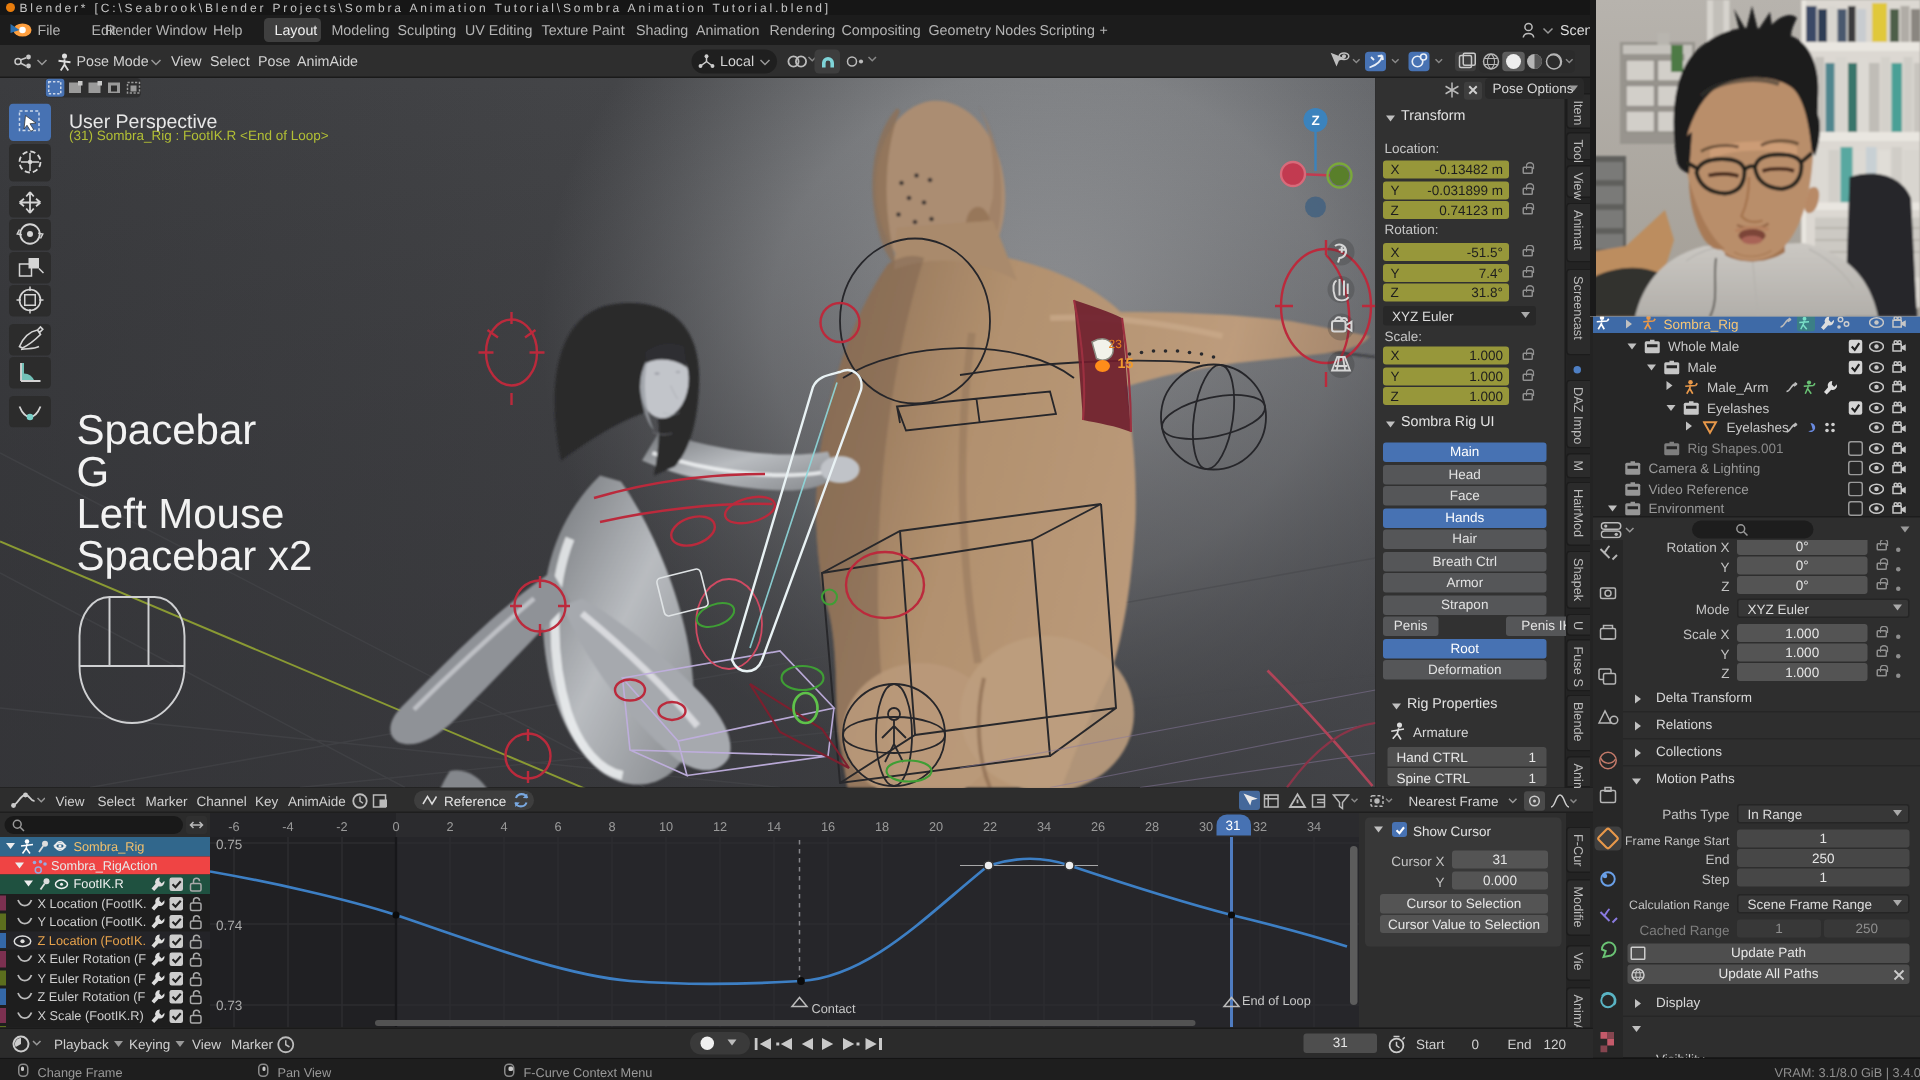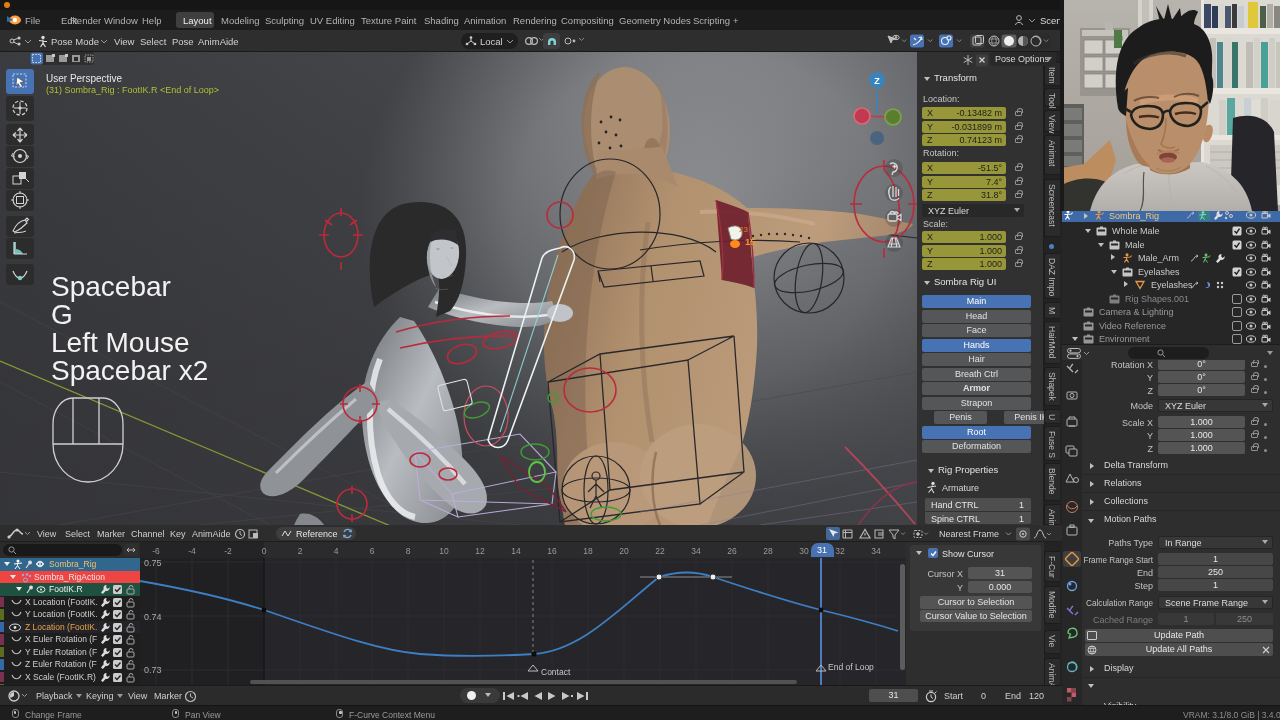--- a/index.html
+++ b/index.html
@@ -65,20 +65,21 @@
           <circle cx="5" cy="1.8" r="1.5" fill="#e8984a"></circle>
           <path d="M5 3.5 L4.5 6 M4.5 6 L2.5 9.5 M4.5 6 L6.5 9.5 M1.5 4.5 L8.5 4 M8.5 4 L9.5 2.5" stroke="#e8984a" stroke-width="1.1" fill="none"></path>
         </g>
   <g id="i-mesh">
           <path d="M1 1.5 H9 L5 8.5 Z" fill="none" stroke="#e8984a" stroke-width="1.3"></path>
         </g>
  </defs>
 </svg>
 
 <div class="abs" style="left:0;top:0;width:1280px;height:10px;background:#161616;"></div>
+<div class="tx" style="left:13px;top:0.5px;font-size:8px;letter-spacing:1.9px;color:#c6c6c6;">Blender* [C:\Seabrook\Blender Projects\Sombra Animation Tutorial\Sombra Animation Tutorial.blend]</div>
 <div class="abs" style="left:4px;top:2px;width:6px;height:6px;background:#e87d0d;border-radius:50%;"></div>
 
 <div class="abs" style="left:0;top:10px;width:1280px;height:20px;background:#1c1c1c;"></div>
 <div id="menubar">
  <svg class="abs" style="left:6px;top:13px;" width="16" height="14" viewBox="0 0 16 14">
   <ellipse cx="9" cy="7" rx="6" ry="4.4" fill="#ff9f3e"></ellipse>
         <circle cx="9" cy="7" r="2.2" fill="#fff"></circle>
   <path d="M1 3 L7 7 L1 9 Z" fill="#2a6fb0"></path>
  </svg>
  <div class="tx mtx" style="left:25px;">File</div>
@@ -396,21 +397,21 @@
         </g>
   <g fill="#9a9a9a">
           <rect x="42" y="3" width="8" height="7"></rect>
           <rect x="44" y="5" width="4" height="4" fill="#2c2c2c"></rect>
         </g>
   <g fill="#9a9a9a">
           <rect x="55" y="3" width="8" height="7" fill="none" stroke="#9a9a9a" stroke-dasharray="1.5 1"></rect>
           <rect x="57" y="5" width="4" height="4"></rect>
         </g>
  </svg>
- <div class="tx" style="left:46px;top:21px;font-size:10px;color:#e8e8e8;">User Perspective</div>
+ <div class="tx" style="left:46px;top:21px;font-size:13px;color:#e8e8e8;">User Perspective</div>
  <div class="tx" style="left:46px;top:33px;font-size:9px;color:#b2bf35;">(31) Sombra_Rig : FootIK.R &lt;End of Loop&gt;</div>
  
  <div id="toolbar">
  <svg class="abs" style="left:6px;top:17px;" width="28" height="216" viewBox="0 0 28 216">
   <rect x="0" y="0" width="28" height="25" rx="3" fill="#4772b3"></rect>
   <rect x="7" y="5" width="13" height="13" fill="none" stroke="#ccd9ec" stroke-dasharray="2 1.5"></rect>
           <path d="M11 8 l7 5 -4 0.5 2.5 4 -2 1 -2.5-4 -2 2.5 Z" fill="#fff" stroke="#333" stroke-width="0.5"></path>
   <rect x="0" y="27" width="28" height="25" rx="3" fill="#2c2c2c"></rect>
   <circle cx="14" cy="39" r="7" fill="none" stroke="#d8d8d8" stroke-width="1.2" stroke-dasharray="3.5 2"></circle>
           <path d="M14 33 V45 M8 39 H20" stroke="#d8d8d8" stroke-width="1"></path>
@@ -536,23 +537,23 @@
       <div class="lock" style="left:98px;top:196.5px;"></div>
       <div class="lock" style="left:98px;top:210px;"></div>
  <div class="caret" style="left:7px;top:229px;"></div>
  <div class="tx" style="left:17px;top:224px;font-size:9.5px;color:#e2e2e2;">Sombra Rig UI</div>
  <div class="btn bluebtn" style="left:5px;top:243px;width:109px;height:13px;line-height:13px;">Main</div>
  <div class="btn" style="left:5px;top:257.5px;width:109px;height:13px;line-height:13px;">Head</div>
  <div class="btn" style="left:5px;top:272px;width:109px;height:13px;line-height:13px;">Face</div>
  <div class="btn bluebtn" style="left:5px;top:286.5px;width:109px;height:13px;line-height:13px;">Hands</div>
  <div class="btn" style="left:5px;top:301px;width:109px;height:13px;line-height:13px;">Hair</div>
  <div class="btn" style="left:5px;top:315.5px;width:109px;height:13px;line-height:13px;">Breath Ctrl</div>
- <div class="btn" style="left:5px;top:330px;width:109px;height:13px;line-height:13px;font-weight:bold;">Armor</div>
+ <div class="btn" style="left:5px;top:330px;width:109px;height:13px;line-height:13px;">Armor</div>
  <div class="btn" style="left:5px;top:344.5px;width:109px;height:13px;line-height:13px;">Strapon</div>
- <div class="btn" style="left:17px;top:359px;width:53px;height:13px;line-height:13px;">Penis</div>
+ <div class="btn" style="left:5px;top:359px;width:37px;height:13px;line-height:13px;">Penis</div>
  <div class="btn" style="left:75px;top:359px;width:54px;height:13px;line-height:13px;margin-left:12px;">Penis IK</div>
  <div class="btn bluebtn" style="left:5px;top:373.5px;width:109px;height:13px;line-height:13px;">Root</div>
  <div class="btn" style="left:5px;top:388px;width:109px;height:13px;line-height:13px;">Deformation</div>
  <div class="caret" style="left:11px;top:417px;"></div>
  <div class="tx" style="left:21px;top:412px;font-size:9.5px;color:#e2e2e2;">Rig Properties</div>
  <svg class="abs" style="left:9px;top:429px;" width="12" height="13" viewBox="0 0 12 13">
         <circle cx="7" cy="2.4" r="1.7" fill="#ddd"></circle>
         <path d="M6.5 4.5 L5.5 8 M5.5 8 L2.5 11.5 M5.5 8 L8 12 M1.5 6.5 L10 5" stroke="#ddd" stroke-width="1.1" fill="none"></path>
       </svg>
  <div class="tx" style="left:25px;top:431px;font-size:9px;color:#d8d8d8;">Armature</div>

